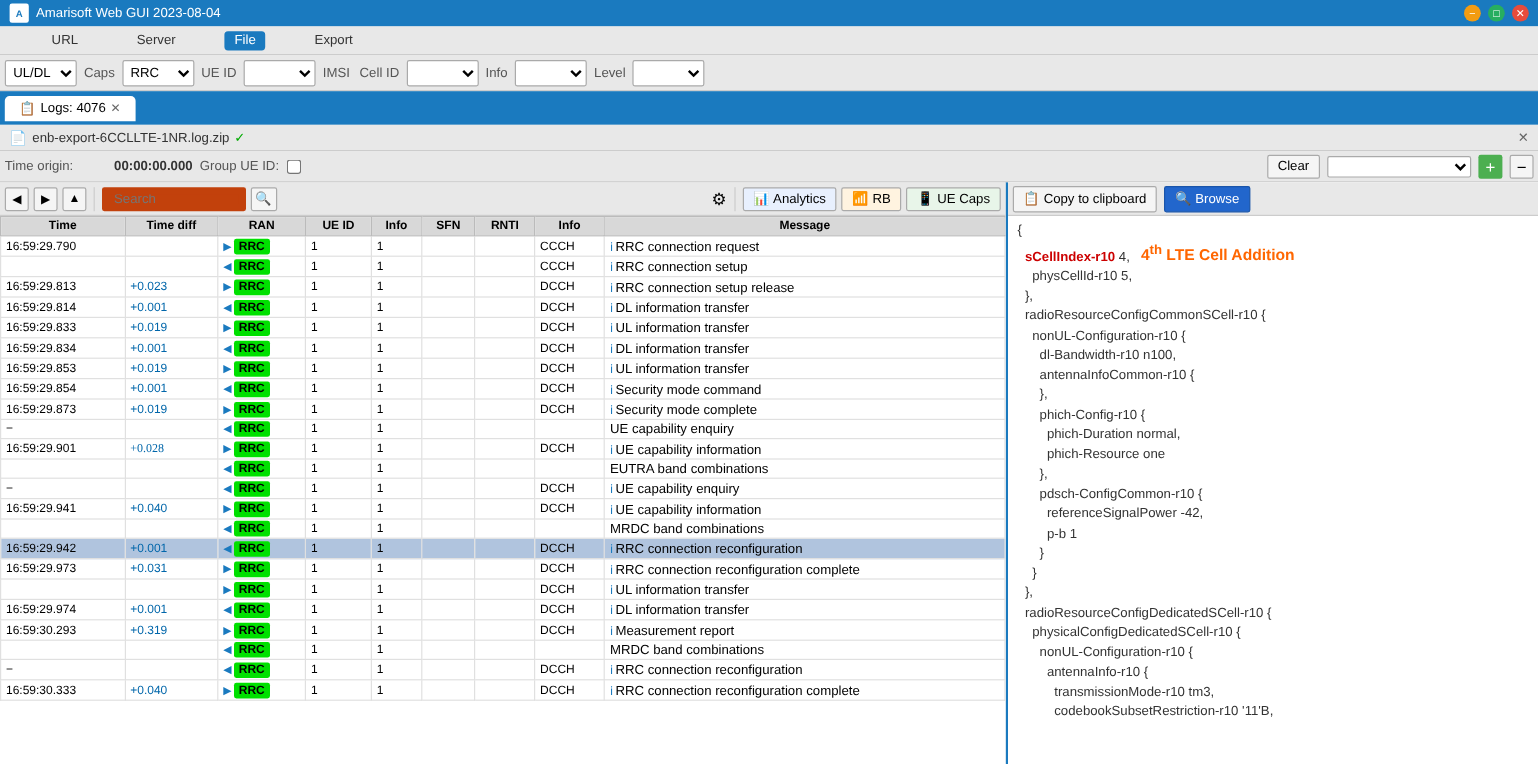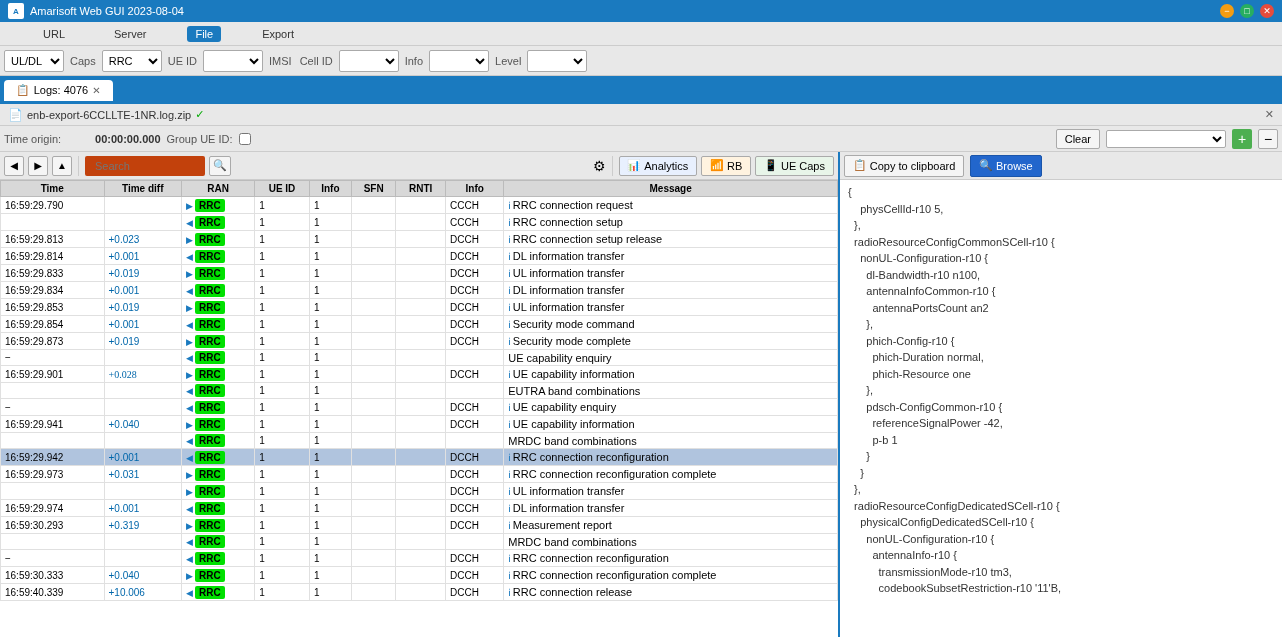--- a/index.html
+++ b/index.html
@@ -683,31 +683,20 @@
               <td>16:59:30.333</td>
               <td style="color: rgb(0, 102, 170);">+0.040</td>
               <td><span style="color: rgb(26, 122, 191); margin-right: 2px; font-size: 9px;">▶</span><span class="rrc-badge">RRC</span></td>
               <td>1</td>
               <td>1</td>
               <td></td>
               <td></td>
               <td>DCCH</td>
               <td><span class="msg-info-icon">ℹ</span><span>RRC connection reconfiguration complete</span></td>
             </tr>
-            <tr>
-              <td>16:59:40.339</td>
-              <td style="color: rgb(0, 102, 170);">+10.006</td>
-              <td><span style="color: rgb(26, 122, 191); margin-right: 2px; font-size: 9px;">◀</span><span class="rrc-badge">RRC</span></td>
-              <td>1</td>
-              <td>1</td>
-              <td></td>
-              <td></td>
-              <td>DCCH</td>
-              <td><span class="msg-info-icon">ℹ</span><span>RRC connection release</span></td>
-            </tr>
           </tbody>
       </table>
     </div>
 
   </div>
 
   <div class="right-panel">
 
     <div class="right-toolbar">
       <button class="clipboard-btn">
@@ -715,27 +704,27 @@
         <span>Copy to clipboard</span>
       </button>
       <button class="browse-btn">
         <span>🔍</span>
         <span>Browse</span>
       </button>
     </div>
 
     <div class="code-area">
       <div>{</div>
+      <div>&nbsp;&nbsp;<span class="highlight">sCellIndex-r10</span> 4,&nbsp;&nbsp;&nbsp;<span class="lte-addition">4<sup>th</sup> LTE Cell Addition</span></div>
       <div>&nbsp;&nbsp;&nbsp;&nbsp;physCellId-r10 5,</div>
       <div>&nbsp;&nbsp;},</div>
       <div>&nbsp;&nbsp;radioResourceConfigCommonSCell-r10 {</div>
       <div>&nbsp;&nbsp;&nbsp;&nbsp;nonUL-Configuration-r10 {</div>
       <div>&nbsp;&nbsp;&nbsp;&nbsp;&nbsp;&nbsp;dl-Bandwidth-r10 n100,</div>
       <div>&nbsp;&nbsp;&nbsp;&nbsp;&nbsp;&nbsp;antennaInfoCommon-r10 {</div>
-      <div>&nbsp;&nbsp;&nbsp;&nbsp;&nbsp;&nbsp;&nbsp;&nbsp;antennaPortsCount an2</div>
       <div>&nbsp;&nbsp;&nbsp;&nbsp;&nbsp;&nbsp;},</div>
       <div>&nbsp;&nbsp;&nbsp;&nbsp;&nbsp;&nbsp;phich-Config-r10 {</div>
       <div>&nbsp;&nbsp;&nbsp;&nbsp;&nbsp;&nbsp;&nbsp;&nbsp;phich-Duration normal,</div>
       <div>&nbsp;&nbsp;&nbsp;&nbsp;&nbsp;&nbsp;&nbsp;&nbsp;phich-Resource one</div>
       <div>&nbsp;&nbsp;&nbsp;&nbsp;&nbsp;&nbsp;},</div>
       <div>&nbsp;&nbsp;&nbsp;&nbsp;&nbsp;&nbsp;pdsch-ConfigCommon-r10 {</div>
       <div>&nbsp;&nbsp;&nbsp;&nbsp;&nbsp;&nbsp;&nbsp;&nbsp;referenceSignalPower -42,</div>
       <div>&nbsp;&nbsp;&nbsp;&nbsp;&nbsp;&nbsp;&nbsp;&nbsp;p-b 1</div>
       <div>&nbsp;&nbsp;&nbsp;&nbsp;&nbsp;&nbsp;}</div>
       <div>&nbsp;&nbsp;&nbsp;&nbsp;}</div>

